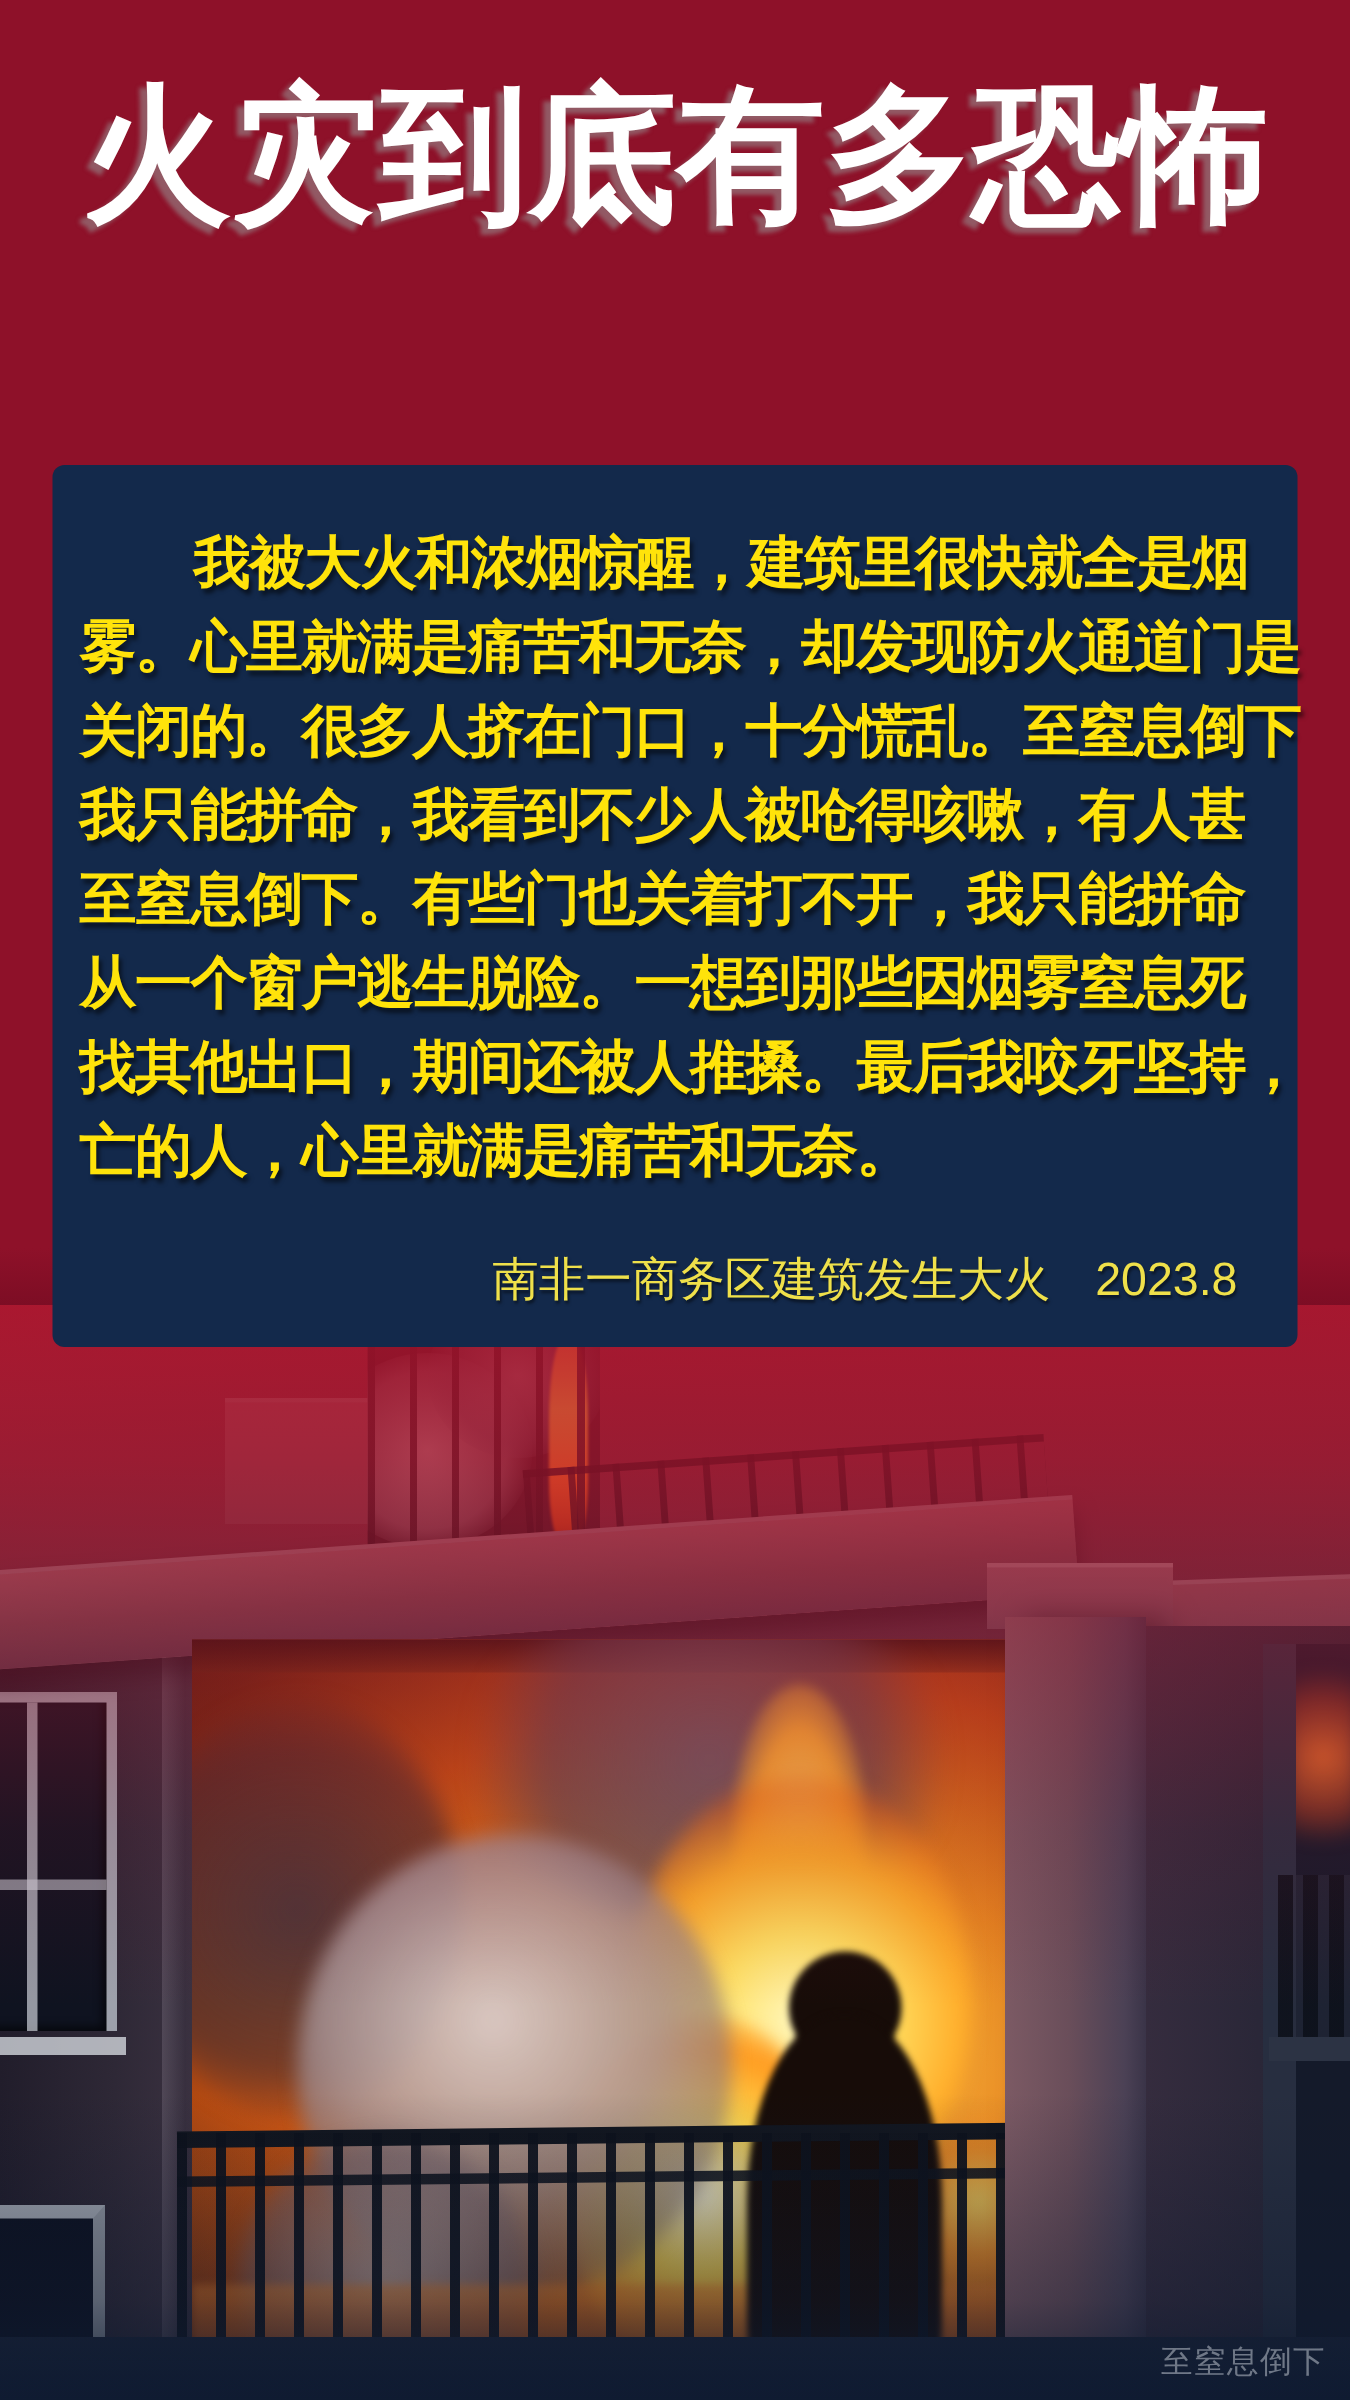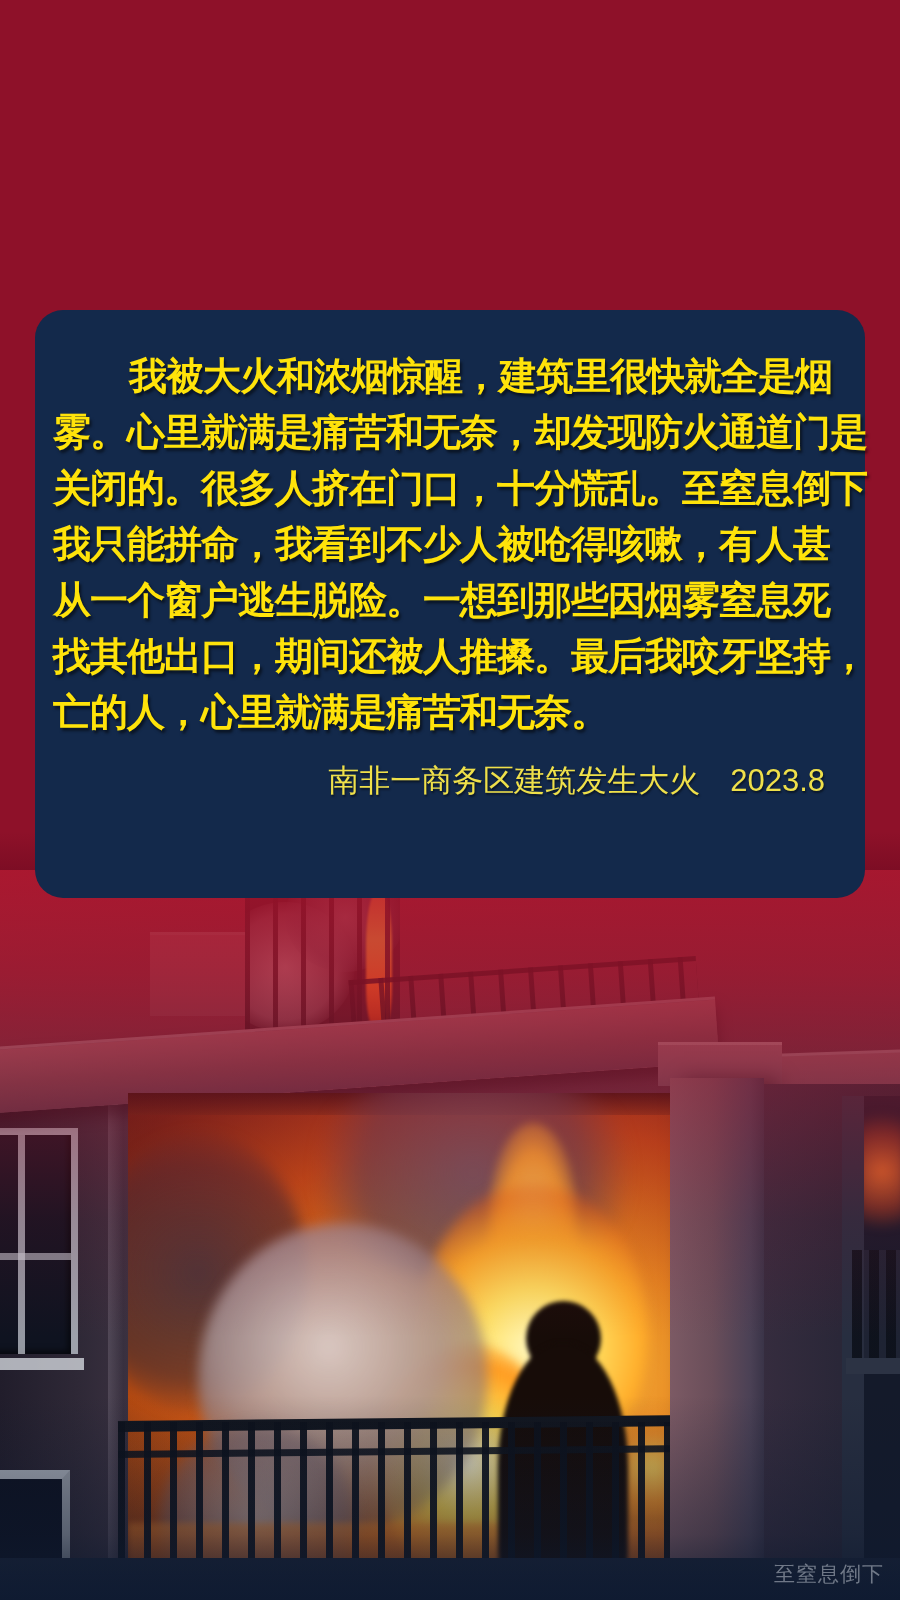--- a/index.html
+++ b/index.html
@@ -32,31 +32,31 @@
   }
   .title-2{
     font-size:99px;font-weight:900;line-height:112px;margin-top:8px;
     color:var(--title-yellow);white-space:nowrap;
     text-shadow:-5px 4px 3px rgba(90,70,0,0.45);
   }
 
   
   .quote-card{
     position:absolute;left:35px;top:310px;width:830px;height:588px;z-index:15;
-    background:var(--card-navy);border-radius:28px;
+    background:var(--card-navy);border-radius:8px;
     padding:38px 18px 0 18px;
   }
   .quote-line{
     font-size:38px;font-weight:700;line-height:56px;letter-spacing:-1px;
     color:var(--body-yellow);white-space:nowrap;
     text-shadow:2px 3px 3px rgba(0,0,0,0.55);
   }
   .quote-line.indent{text-indent:2em;}
   .quote-attr{
-    margin-top:20px;padding-right:22px;text-align:right;
+    margin-top:36px;padding-right:22px;text-align:right;
     font-size:31px;font-weight:400;color:var(--attr-yellow);
     text-shadow:1px 2px 2px rgba(0,0,0,0.5);white-space:nowrap;
   }
   .quote-attr .attr-date{margin-left:30px;}
 
   
   .photo{
     position:absolute;left:0;top:870px;width:900px;height:730px;z-index:5;overflow:hidden;
     background:linear-gradient(175deg,#84323f 0%,#6d2f3e 12%,#5c2f3f 26%,#482c3d 42%,#33283c 62%,#232a3e 82%,#1b2a44 100%);
   }
@@ -178,27 +178,29 @@
     position:absolute;right:16px;bottom:12px;z-index:30;
     font-size:21px;color:var(--watermark-gray);opacity:0.62;letter-spacing:1px;
   }
 </style>
 </head>
 <body>
 
 <div class="poster">
 
   <div class="titles">
+    <div class="title-1">火灾到底有多恐怖</div>
   </div>
 
   <div class="quote-card">
     <div class="quote-line indent">我被大火和浓烟惊醒，建筑里很快就全是烟</div>
     <div class="quote-line">雾。心里就满是痛苦和无奈，却发现防火通道门是</div>
     <div class="quote-line">关闭的。很多人挤在门口，十分慌乱。至窒息倒下</div>
     <div class="quote-line">我只能拼命，我看到不少人被呛得咳嗽，有人甚</div>
+    <div class="quote-line">至窒息倒下。有些门也关着打不开，我只能拼命</div>
     <div class="quote-line">从一个窗户逃生脱险。一想到那些因烟雾窒息死</div>
     <div class="quote-line">找其他出口，期间还被人推搡。最后我咬牙坚持，</div>
     <div class="quote-line">亡的人，心里就满是痛苦和无奈。</div>
     <div class="quote-attr">
       <span class="attr-source">南非一商务区建筑发生大火</span><span class="attr-date">2023.8</span>
     </div>
   </div>
 
   <div class="photo">
 

